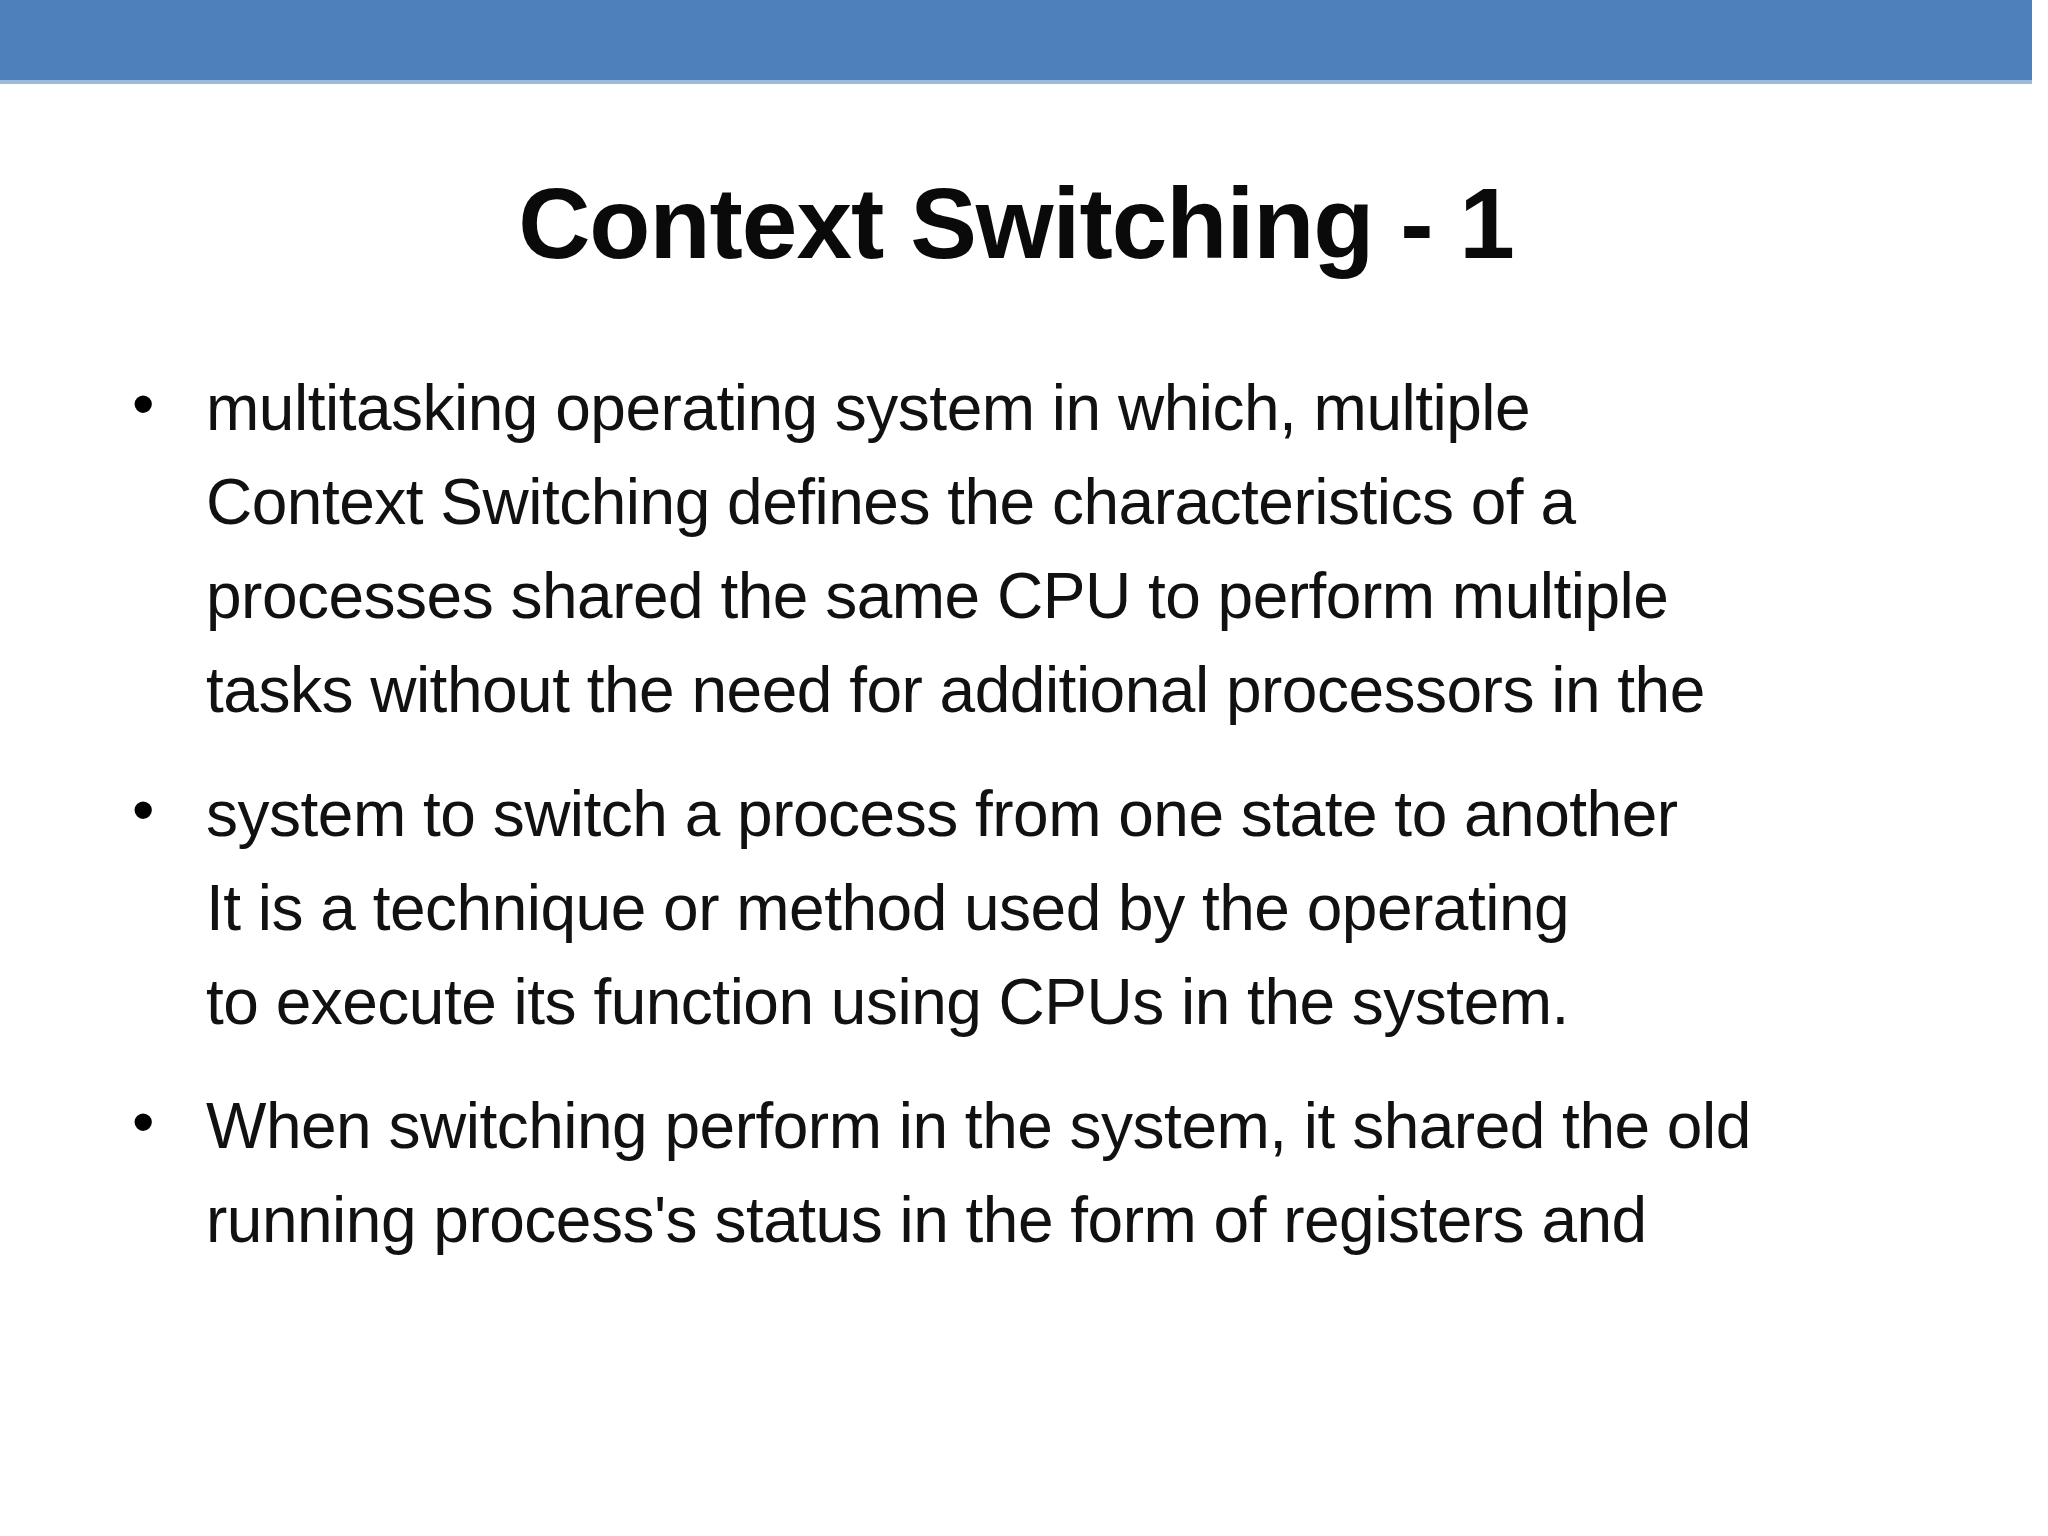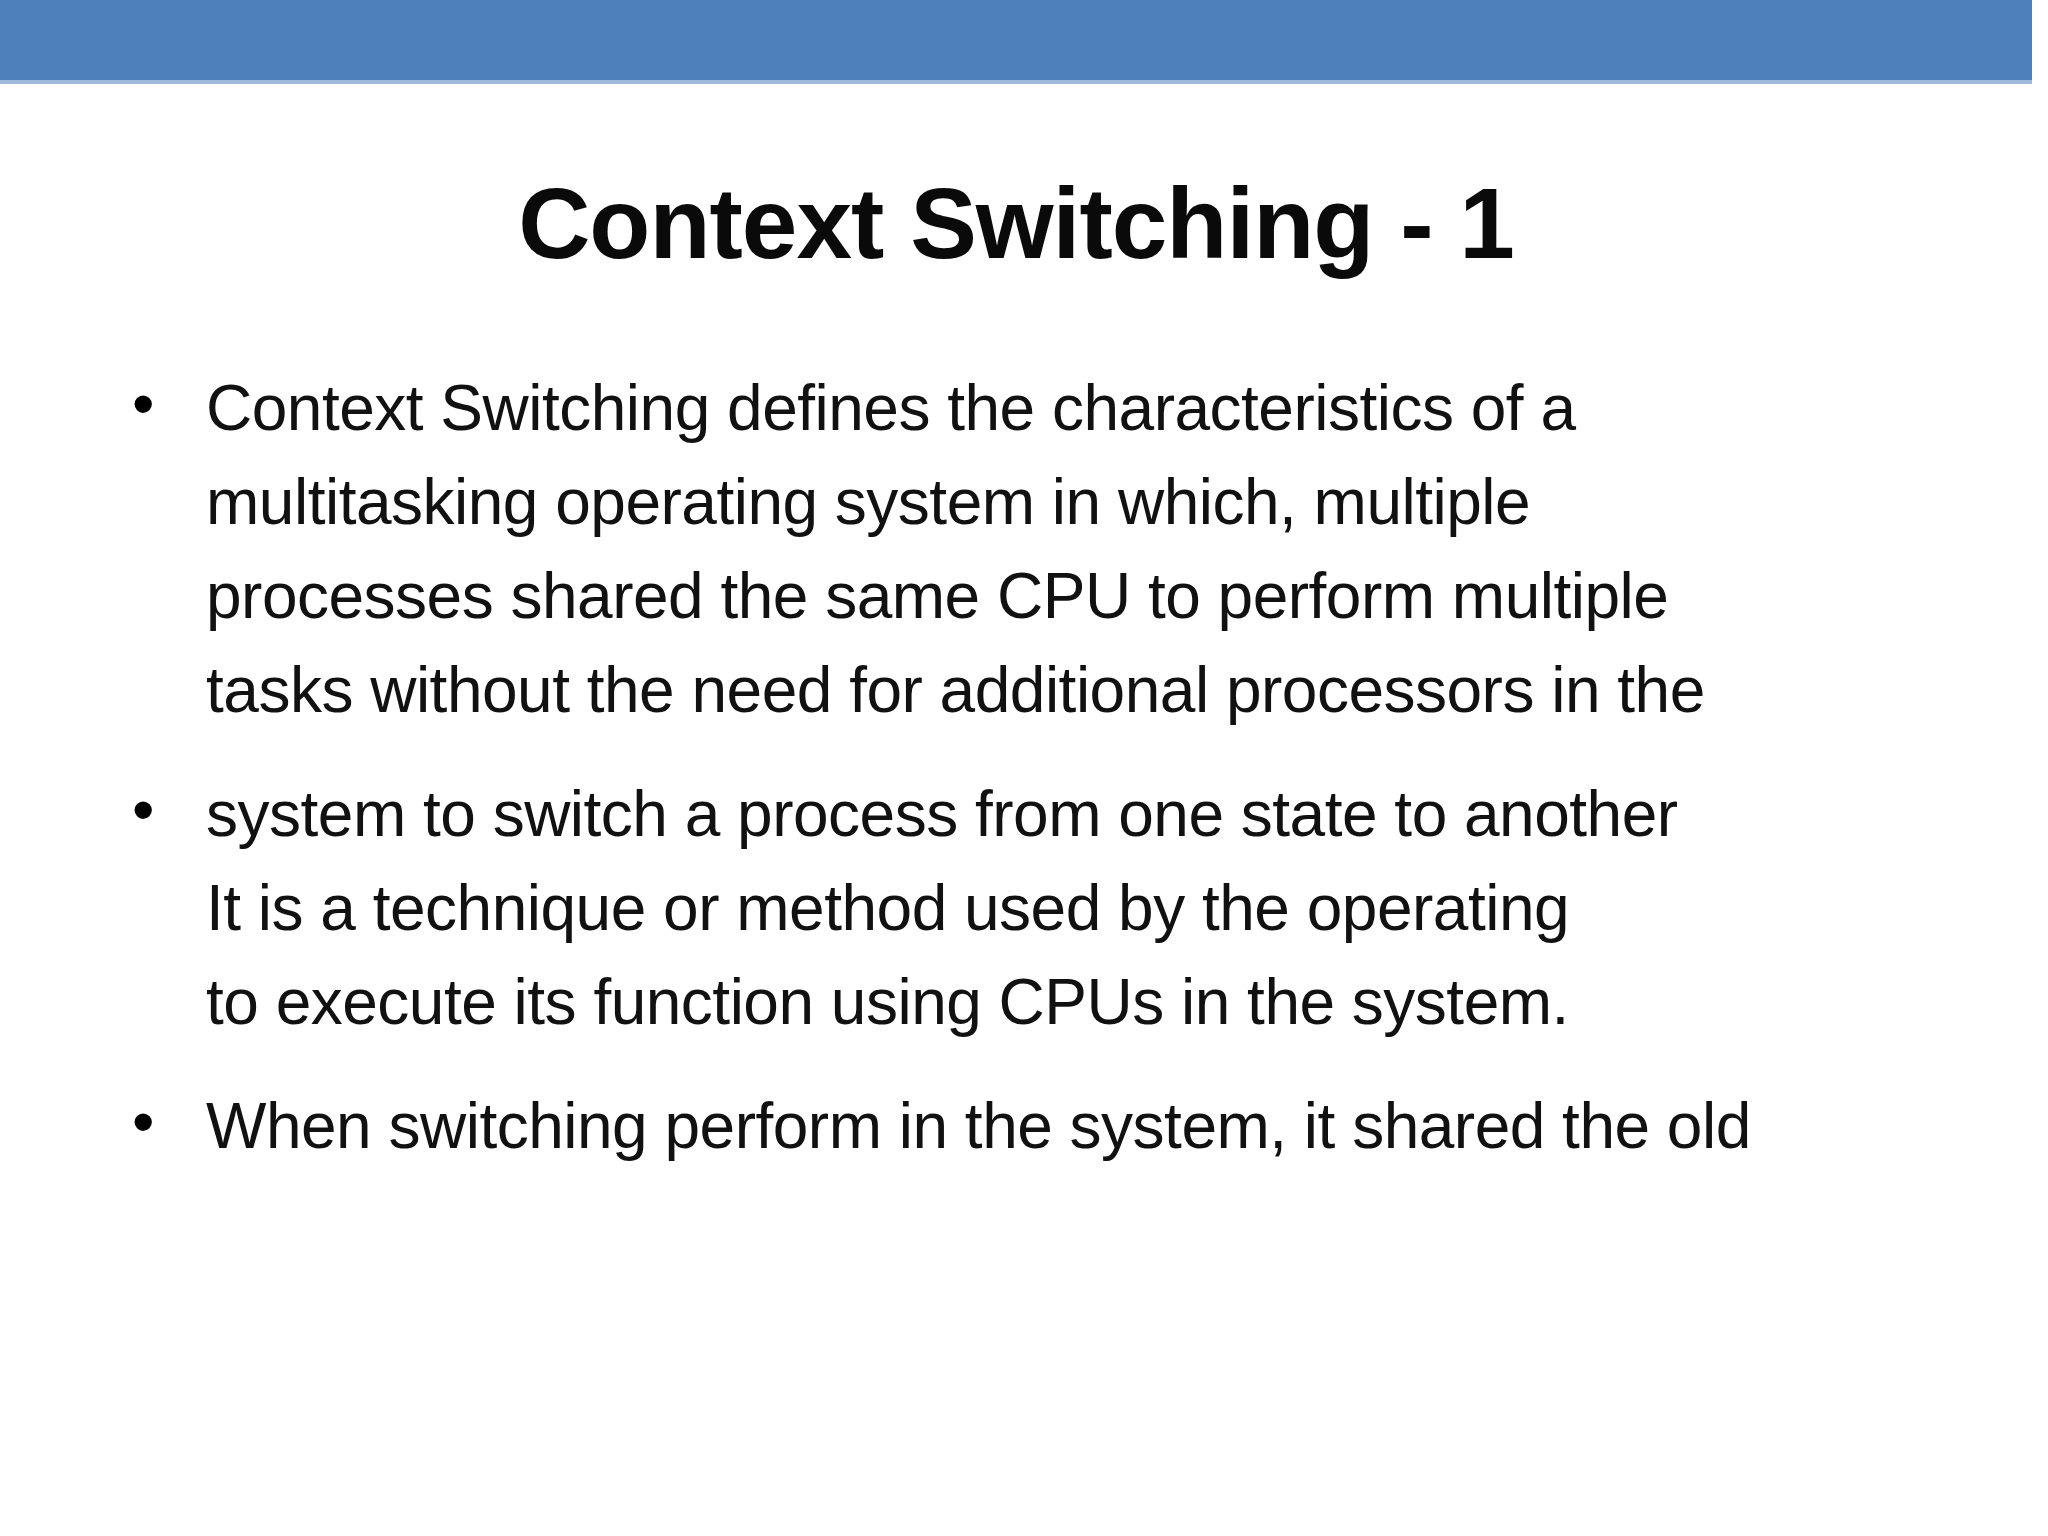--- a/index.html
+++ b/index.html
@@ -63,33 +63,34 @@
 <div class="slide">
 
   <div class="top-bar" style="background: rgb(78, 128, 188); border-bottom-color: rgb(159, 185, 218);"></div>
 
   <h1 class="slide-title">Context Switching - 1</h1>
 
   <ul class="bullet-list">
 
     <li class="bullet-item">
       <span class="bullet-marker">•</span>
+      <span class="bullet-line">multitasking operating system in which, multiple</span>
       <span class="bullet-line">Context Switching defines the characteristics of a</span>
-      <span class="bullet-line">multitasking operating system in which, multiple</span>
       <span class="bullet-line">processes shared the same CPU to perform multiple</span>
       <span class="bullet-line">tasks without the need for additional processors in the</span>
     </li>
 
     <li class="bullet-item">
       <span class="bullet-marker">•</span>
       <span class="bullet-line">system to switch a process from one state to another</span>
       <span class="bullet-line">It is a technique or method used by the operating</span>
       <span class="bullet-line">to execute its function using CPUs in the system.</span>
     </li>
 
     <li class="bullet-item">
       <span class="bullet-marker">•</span>
       <span class="bullet-line">When switching perform in the system, it shared the old</span>
+      <span class="bullet-line">running process's status in the form of registers and</span>
     </li>
 
   </ul>
 
 </div>
 
 </body></html>

